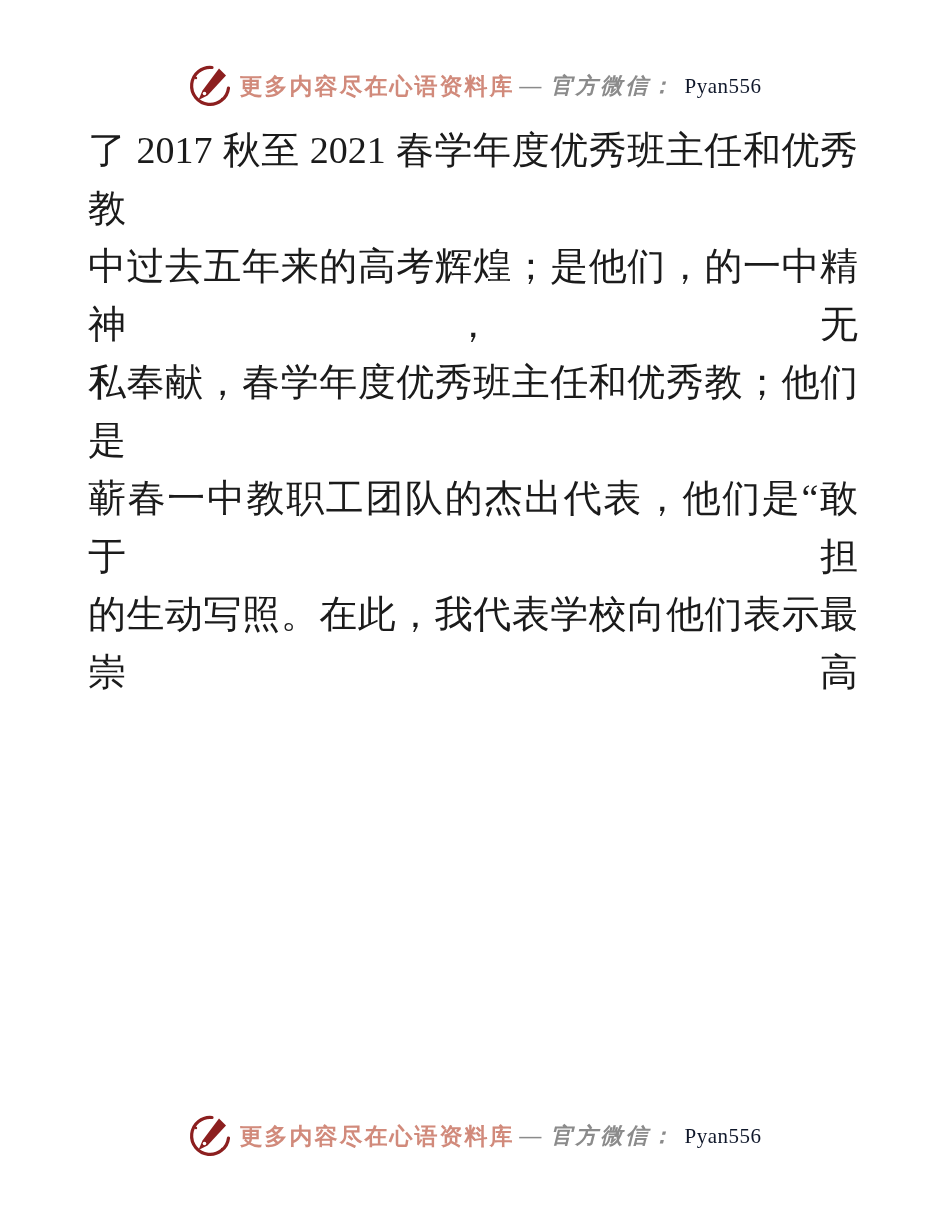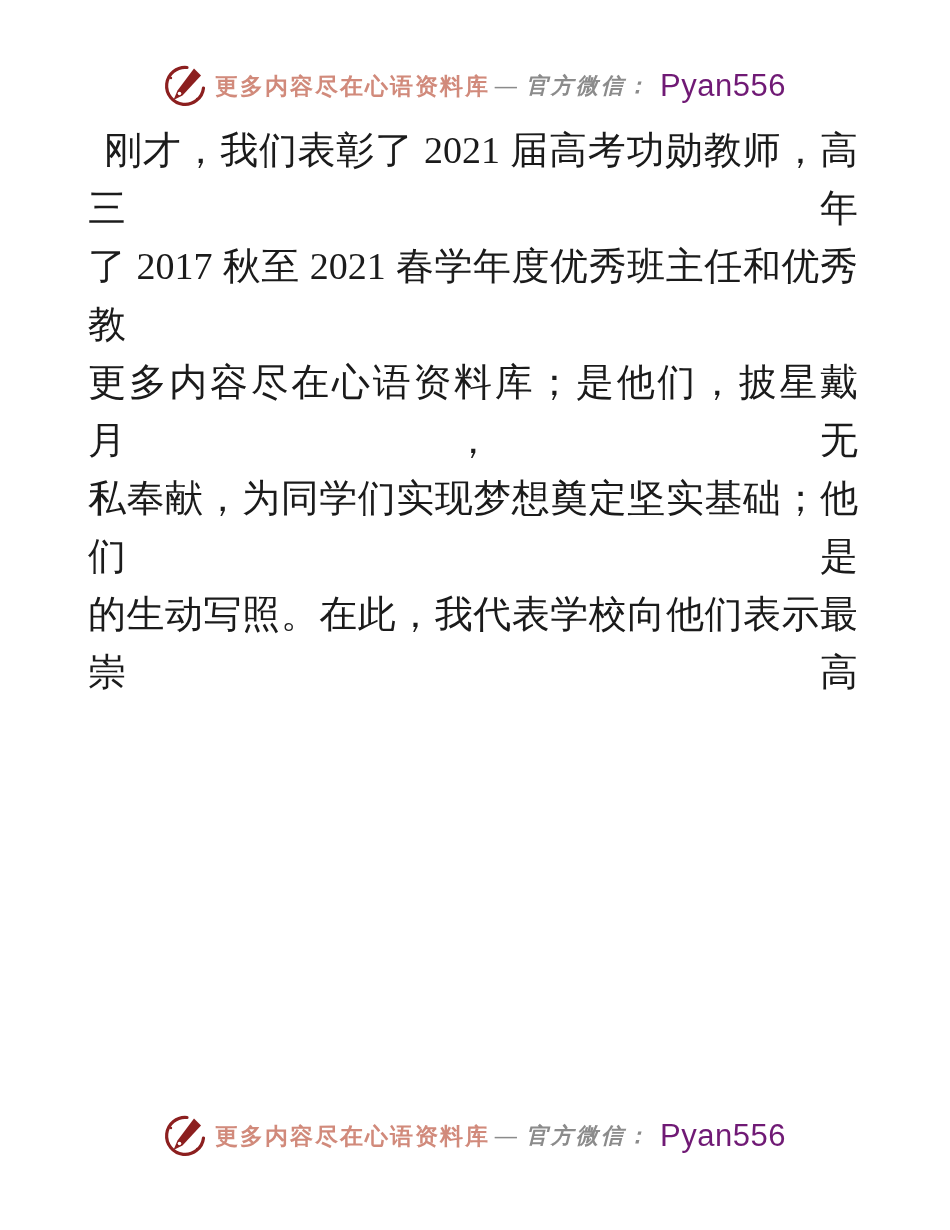--- a/index.html
+++ b/index.html
@@ -44,23 +44,23 @@
   }
   .wm-sep, .wm-label {
     color: #8b8b8b;
     font-size: 22px;
     letter-spacing: 3px;
     font-style: italic;
     font-weight: 600;
   }
   .wm-sep { letter-spacing: 0; margin-left: -4px; }
   .wm-account {
-    color: #701a75;
-    font-family: Liberation Sans, sans-serif;
-    font-size: 31px;
+    color: #0f172a;
+    font-family: Liberation Serif, serif;
+    font-size: 21px;
     font-style: normal;
     letter-spacing: 0.5px;
   }
   
   .content {
     position: absolute;
     left: 88px;
     top: 121px;
     width: 770px;
     color: #1b1b1b;
@@ -94,24 +94,24 @@
     </span>
     <span class="wm-main">更多内容尽在心语资料库</span>
     <span class="wm-sep">—</span>
     <span class="wm-label">官方微信：</span>
     <span class="wm-account">Pyan556</span>
   </div>
 
   <div class="content">
 
     <p class="para">
-      <span class="line indent" style="display:block">刚才，我们表彰了 2021 届高考功勋教师，高三年</span>
       <span class="line" style="display:block">了 2017 秋至 2021 春学年度优秀班主任和优秀教</span>
-      <span class="line" style="display:block">更多内容尽在心语资料库；是他们，披星戴月，无</span>
-      <span class="line" style="display:block">私奉献，为同学们实现梦想奠定坚实基础；他们是</span>
+      <span class="line" style="display:block">中过去五年来的高考辉煌；是他们，的一中精神，无</span>
+      <span class="line" style="display:block">私奉献，春学年度优秀班主任和优秀教；他们是</span>
+      <span class="line" style="display:block">蕲春一中教职工团队的杰出代表，他们是“敢于担</span>
       <span class="line" style="display:block">的生动写照。在此，我代表学校向他们表示最崇高</span>
 
     </p>
 
   </div>
 
   <div class="watermark footer">
     <span class="wm-logo">
       <svg viewBox="0 0 42 42" width="42" height="42" aria-hidden="true">
         <path d="M23 2.5 A 18.5 18.5 0 1 0 39.5 23" fill="none" stroke="#8c1f1f" stroke-width="3.2" stroke-linecap="round"></path>

